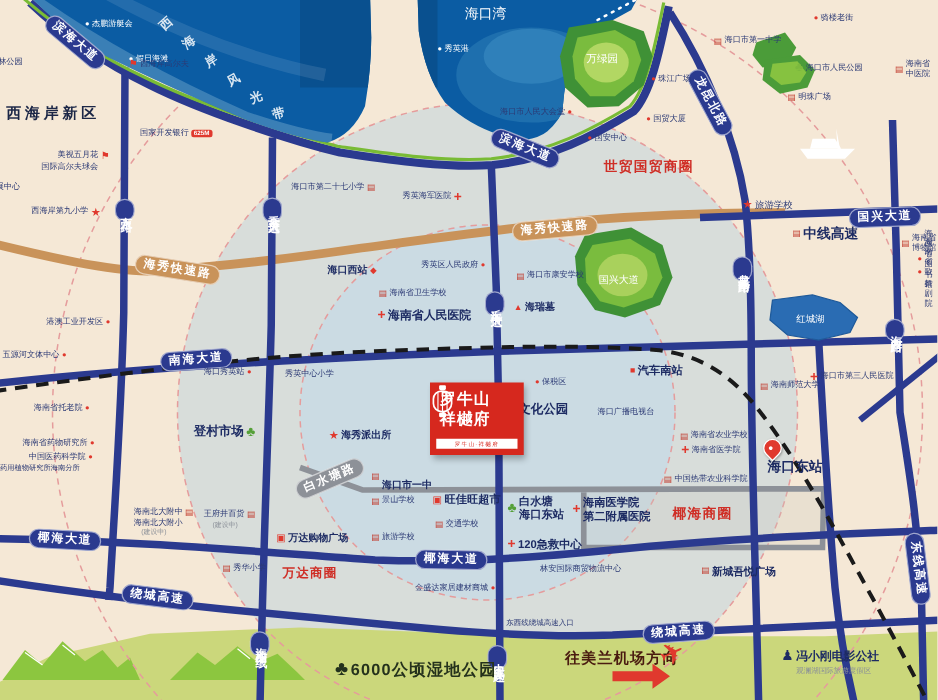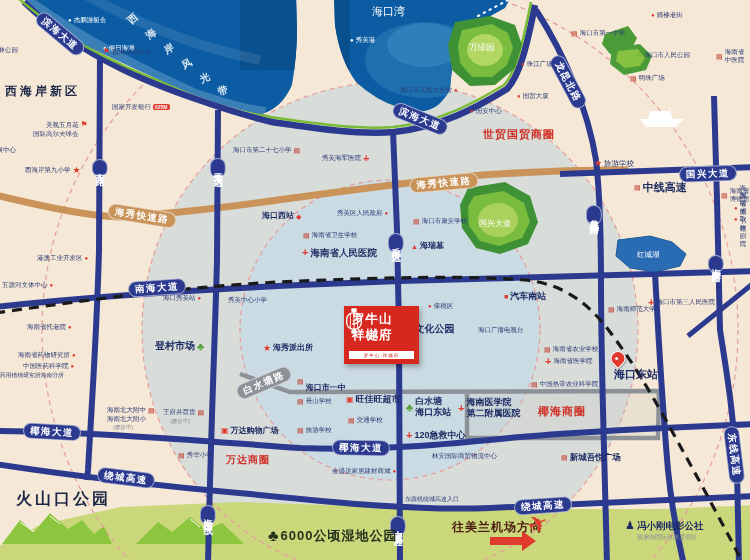--- a/index.html
+++ b/index.html
@@ -231,21 +231,20 @@
       <div class="poi" style="left: 226px; top: 460px;"><span class="t-zone" style="font-size: 10px; white-space: pre-line;">万达商圈</span></div>
       <div class="poi" style="left: 221px; top: 431px;"><span class="ic" style="color: rgb(224, 57, 46); font-size: 8px;">▣</span><span class="t-b" style="font-size: 8px; white-space: pre-line;">万达购物广场</span></div>
       <div class="poi" style="left: 163px; top: 412px;"><span class="t-n" style="font-size: 6.5px; white-space: pre-line;">王府井百货</span><span class="ic" style="color: rgb(192, 57, 43); font-size: 7px;">▤</span></div>
       <div class="poi" style="left: 170px; top: 421px;"><span class="t-g" style="font-size: 5.5px; white-space: pre-line;">(建设中)</span></div>
       <div class="poi" style="left: 107px; top: 410px;"><span class="t-n" style="font-size: 6.5px; white-space: pre-line;">海南北大附中</span><span class="ic" style="color: rgb(192, 57, 43); font-size: 7px;">▤</span></div>
       <div class="poi" style="left: 107px; top: 419px;"><span class="t-n" style="font-size: 6.5px; white-space: pre-line;">海南北大附小</span></div>
       <div class="poi" style="left: 113px; top: 427px;"><span class="t-g" style="font-size: 5.5px; white-space: pre-line;">(建设中)</span></div>
       <div class="poi" style="left: 178px; top: 455px;"><span class="ic" style="color: rgb(192, 57, 43); font-size: 7px;">▤</span><span class="t-n" style="font-size: 6.5px; white-space: pre-line;">秀华小学</span></div>
       <div class="poi" style="left: 561px; top: 457px;"><span class="ic" style="color: rgb(192, 57, 43); font-size: 7px;">▤</span><span class="t-b" style="font-size: 8.5px; white-space: pre-line;">新城吾悦广场</span></div>
       <div class="poi" style="left: 405px; top: 500px;"><span class="t-n" style="font-size: 6px; white-space: pre-line;">东西线绕城高速入口</span></div>
-      <div class="poi" style="left: 16px; top: 499px;"><span class="t-dist" style="font-size: 16px; white-space: pre-line;">火山口公园</span></div>
       <div class="poi" style="left: 268px; top: 536px;"><span class="ic" style="color: rgb(35, 50, 29); font-size: 16px;">♣</span><span class="t-wet" style="font-size: 13px; white-space: pre-line;">6000公顷湿地公园</span></div>
       <div class="poi" style="left: 452px; top: 527px;"><span class="t-air" style="font-size: 12px; white-space: pre-line;">往美兰机场方向</span></div>
       <div class="poi" style="left: 528px; top: 524px; transform: translateY(-50%) rotate(-25deg);"><span class="t-plane" style="font-size: 24px; white-space: pre-line;">✈</span></div>
       <div class="poi" style="left: 625px; top: 526px;"><span class="ic" style="color: rgb(29, 43, 99); font-size: 11px;">♟</span><span class="t-b" style="font-size: 9.5px; white-space: pre-line;">冯小刚电影公社</span></div>
       <div class="poi" style="left: 637px; top: 538px;"><span class="t-g" style="font-size: 6px; white-space: pre-line;">观澜湖国际旅游度假区</span></div>
     </div>
 
   <div class="logo">
     <svg width="20" height="30" viewBox="0 0 22 30">
       <rect x="8" y="1" width="6" height="4" rx="1" fill="#fff"></rect>

